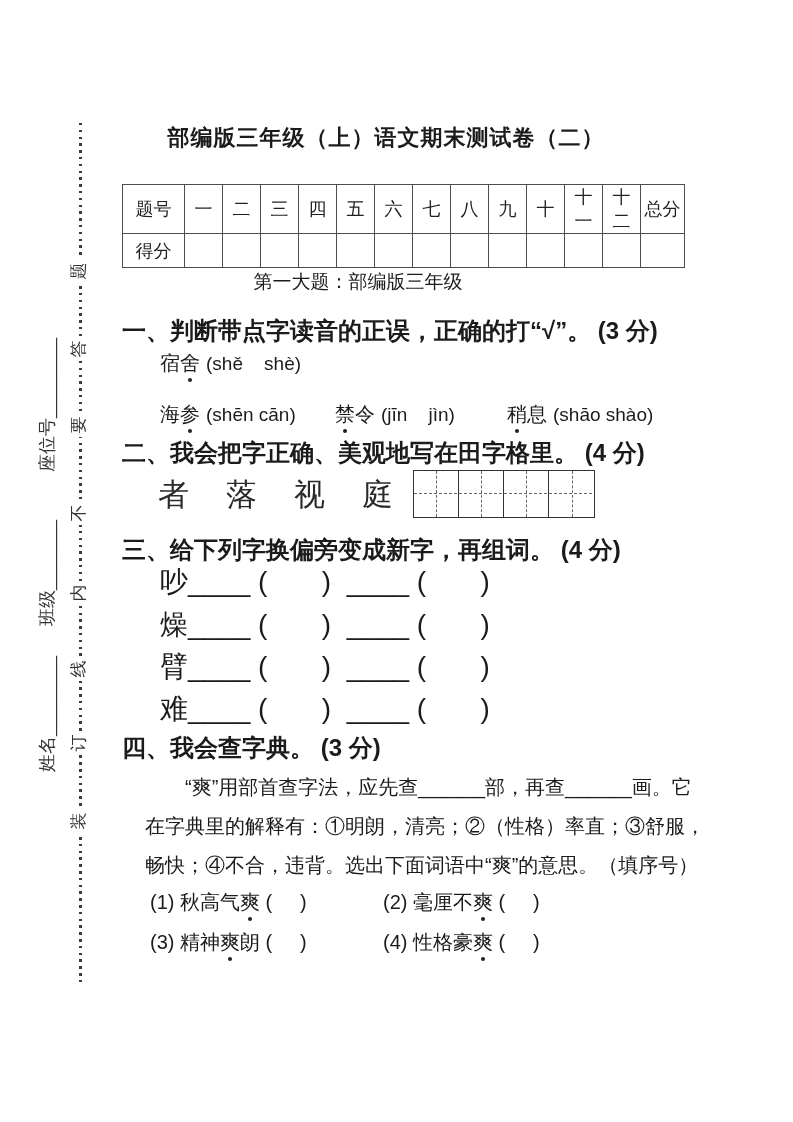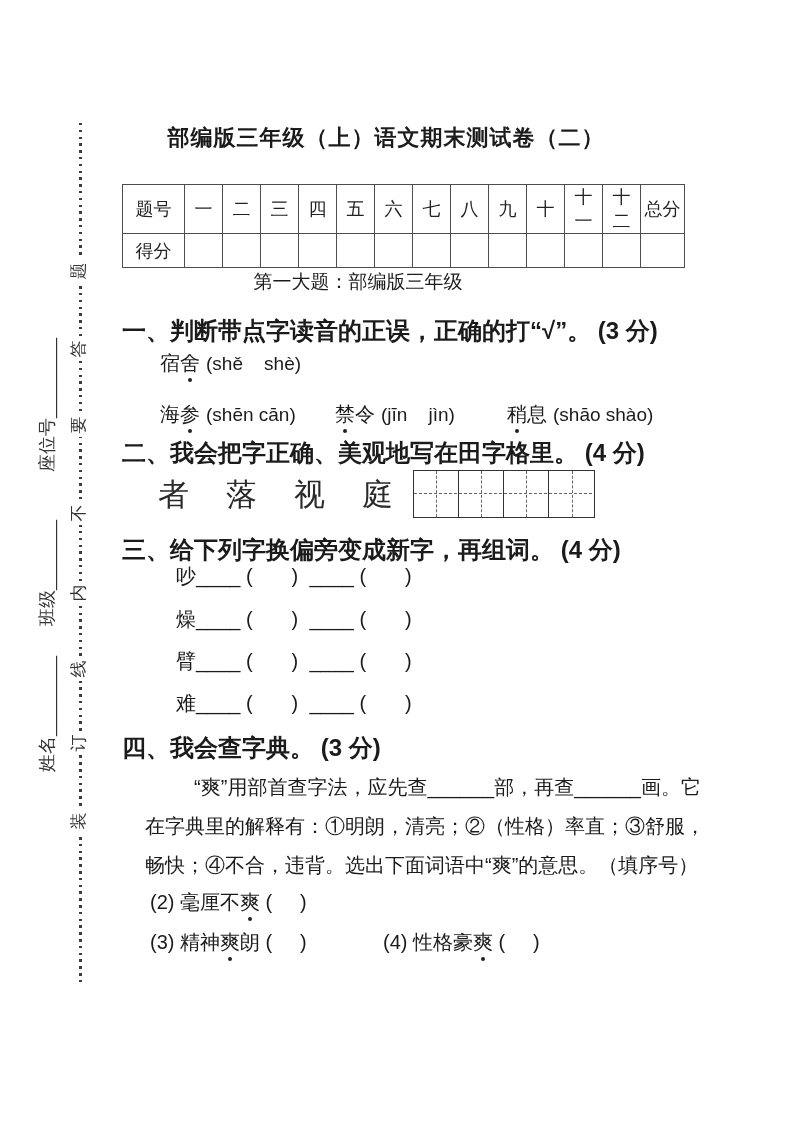--- a/index.html
+++ b/index.html
@@ -58,27 +58,27 @@
   .q2chars { left:158px; top:474px; display:flex; gap:37px; font-family:"DejaVu Serif", serif; font-size:31px; color:#2a2a2a; }
   .tzg { left:413px; top:470px; display:flex; border:1px solid #333; }
   .tzg-cell { position:relative; width:45px; height:46px; border-right:1px solid #333; }
   .tzg-cell:last-child { border-right:none; }
   .tzg-cell::before {
     content:""; position:absolute; left:50%; top:0; bottom:0; border-left:1px dashed #666;
   }
   .tzg-hline { position:absolute; left:414px; top:493px; width:178px; border-top:1px dashed #666; }
 
   
-  .q3row { left:176px; font-size:20px; white-space:pre; }
+  .q3row { left:160px; font-size:28px; white-space:pre; }
   .q3row .blank-tail { color:#1b1b1b; }
 
   
   .q4para { left:145px; width:565px; font-size:20px; line-height:39px; }
   .q4para .ln { white-space:pre; }
-  .q4para .ln.indent { text-indent:2em;text-align:center; }
+  .q4para .ln.indent { text-indent:2em; }
   .q4items-row { left:150px; display:grid; grid-template-columns:233px auto; font-size:20px; white-space:pre; }
 </style>
 </head>
 <body>
 
 <div class="page">
 
   <div class="abs bind-line"></div>
 
   <div class="abs bind-char" style="top:283px;">题</div>
@@ -168,20 +168,21 @@
   <div class="abs q3row" style="top:690px;"><span>难</span><span class="blank-tail">____ (       )  ____ (       )</span></div>
 
   <div class="abs qh" style="top:732px;">四、我会查字典。 (3 分)</div>
   <div class="abs q4para" style="top:768px;">
     <div class="ln indent">“爽”用部首查字法，应先查______部，再查______画。它</div>
     <div class="ln">在字典里的解释有：①明朗，清亮；②（性格）率直；③舒服，</div>
     <div class="ln">畅快；④不合，违背。选出下面词语中“爽”的意思。（填序号）</div>
   </div>
 
   <div class="abs q4items-row" style="top:889px;">
+    <span><span>(1)</span> <span>秋高气</span><span class="du">爽</span><span></span><span> (     )</span></span>
     <span><span>(2)</span> <span>毫厘不</span><span class="du">爽</span><span></span><span> (     )</span></span>
   </div>
   <div class="abs q4items-row" style="top:929px;">
     <span><span>(3)</span> <span>精神</span><span class="du">爽</span><span>朗</span><span> (     )</span></span>
     <span><span>(4)</span> <span>性格豪</span><span class="du">爽</span><span></span><span> (     )</span></span>
   </div>
 
 
 </div>
 

